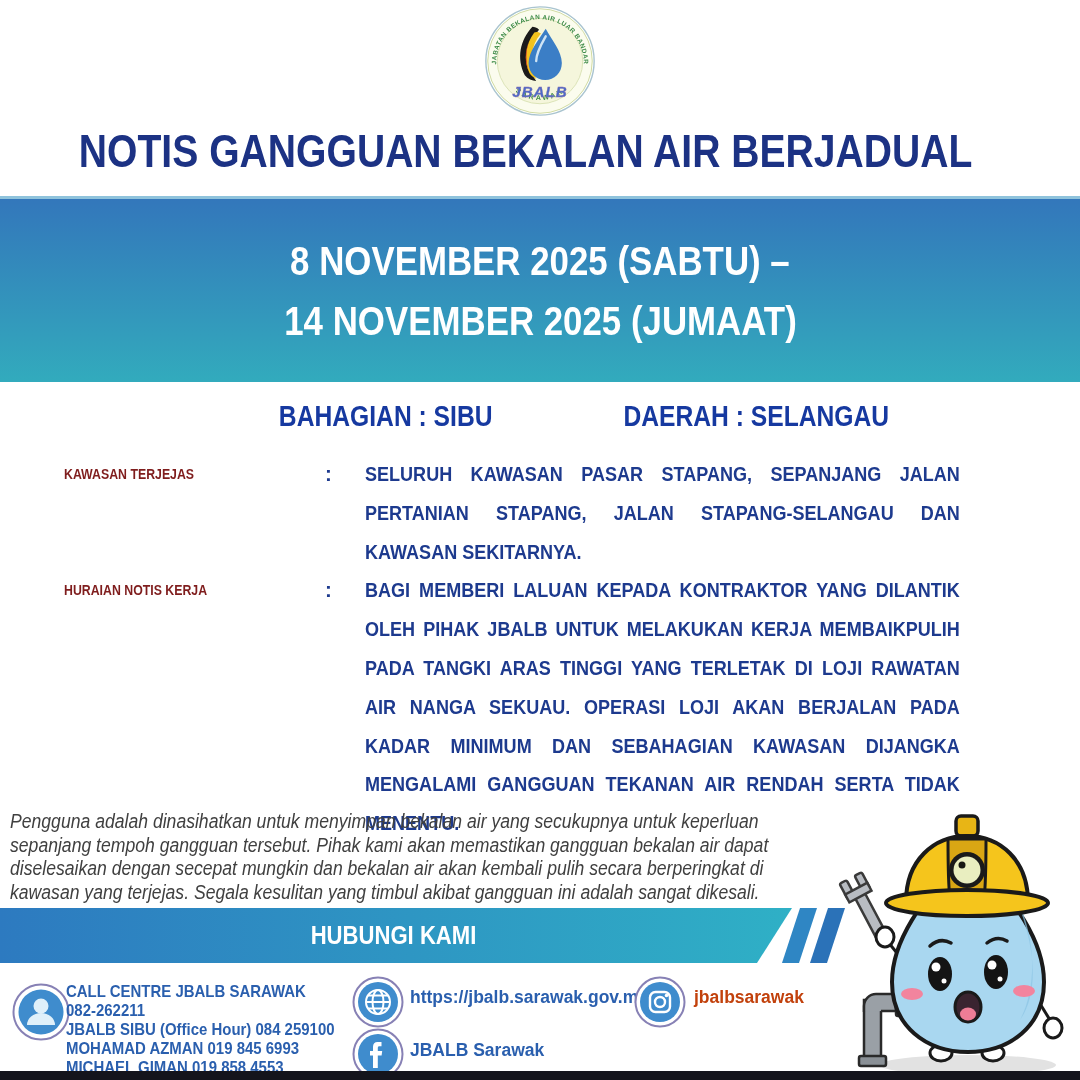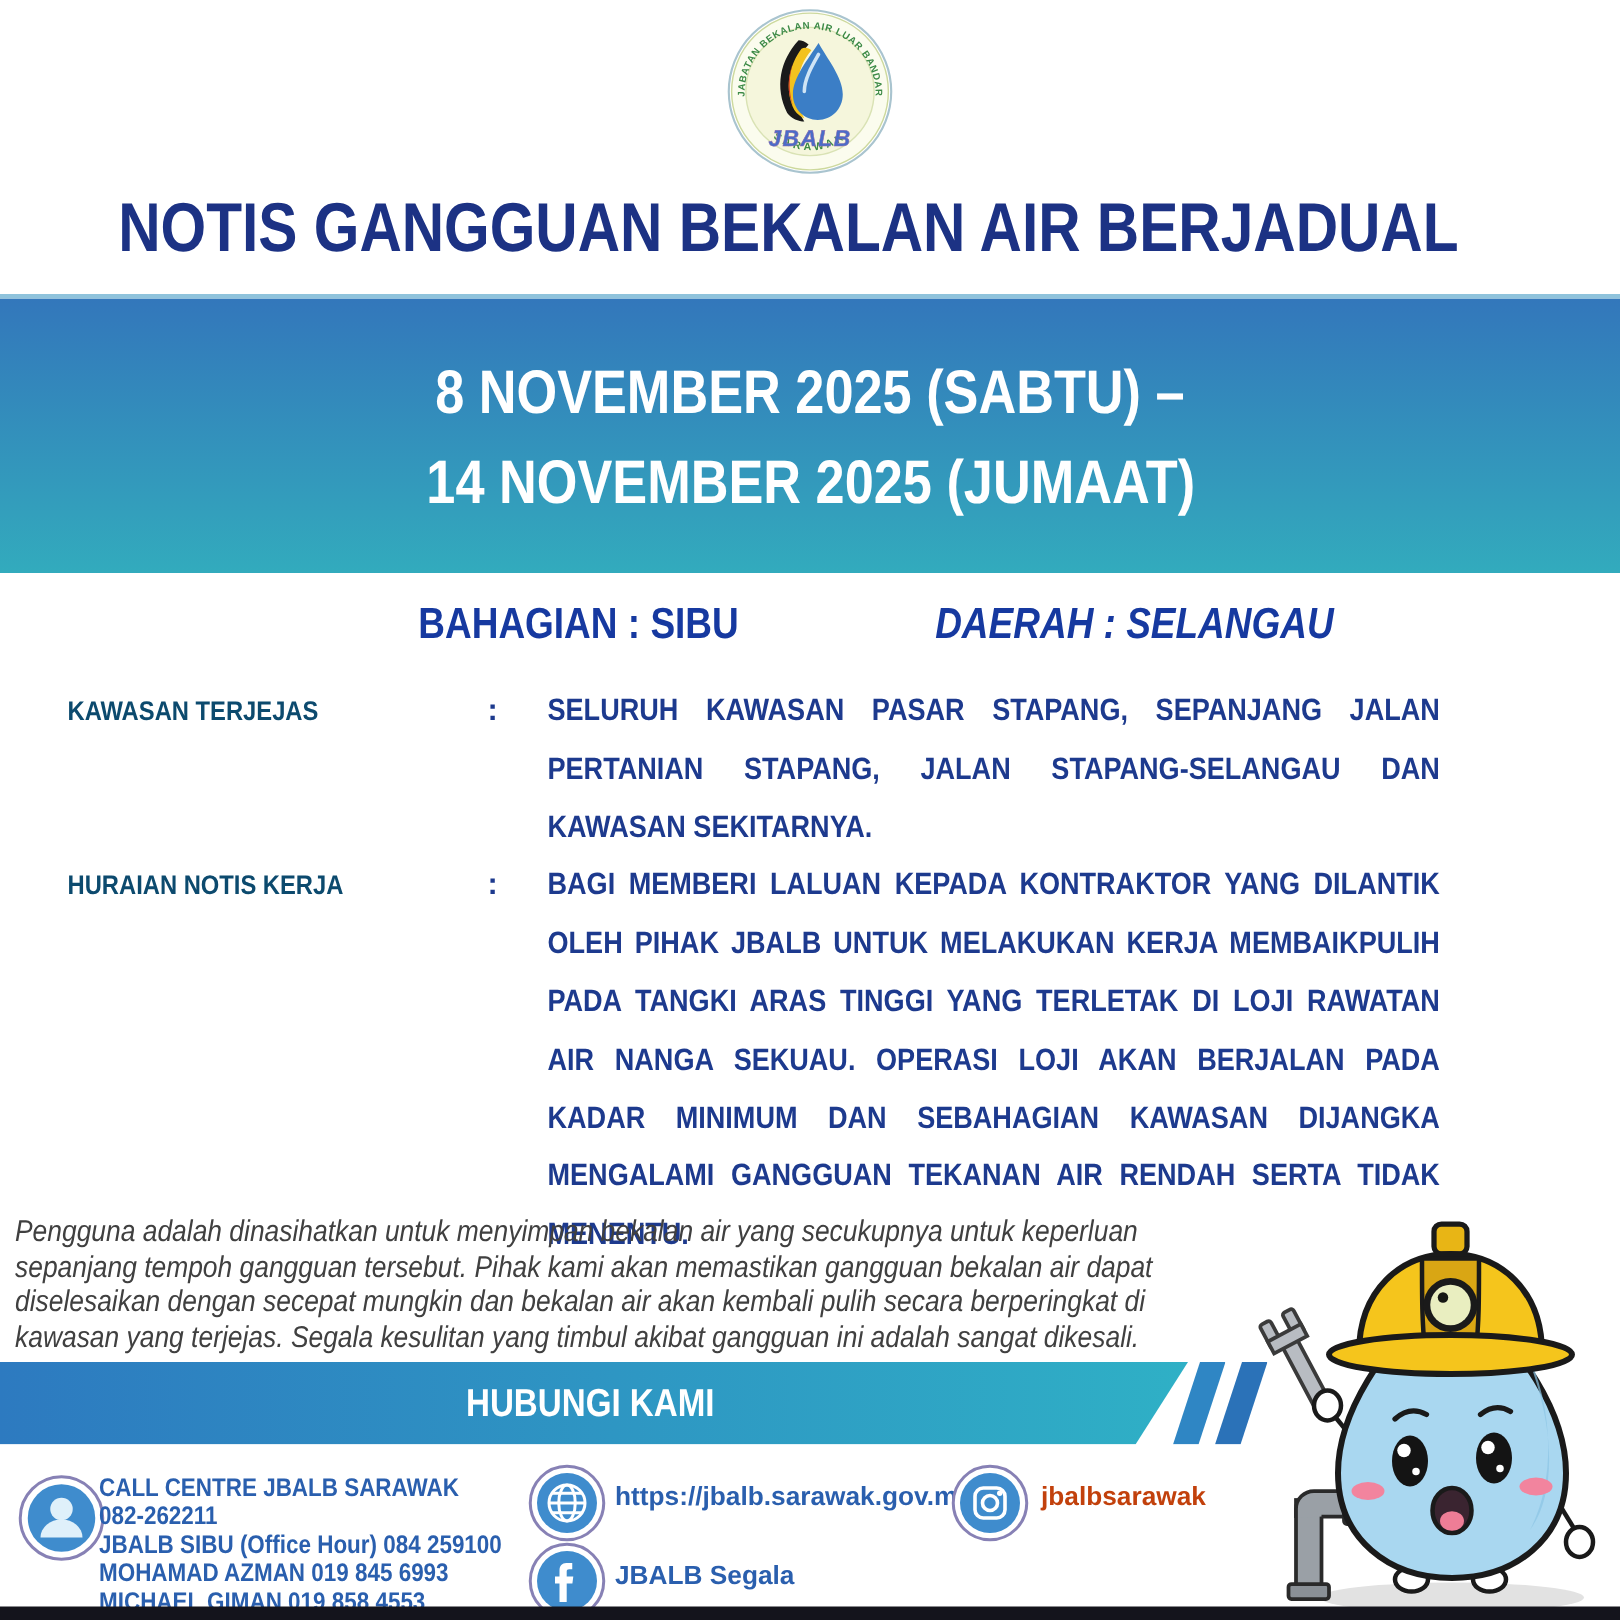--- a/index.html
+++ b/index.html
@@ -16,25 +16,25 @@
 
   #date-banner{position:absolute;left:0;top:196px;width:1080px;height:186px;
     background:linear-gradient(180deg,#3377bb 0%,#339fbc 78%,#32abbd 100%);
     border-top:3px solid #8fc3dc;box-sizing:border-box;
     display:flex;flex-direction:column;justify-content:center;align-items:center;}
   .date-line{color:#ffffff;font-weight:bold;font-size:41px;line-height:60px;text-align:center;}
 
   #region-row{position:absolute;left:0;top:400px;width:1080px;height:44px;margin-left:36px;}
   .region-item{position:absolute;top:0;font-size:29px;font-weight:bold;color:#1639a0;text-align:center;}
   #bahagian{left:160px;width:380px;}
-  #daerah{left:560px;width:320px;font-style:italic;}
+  #daerah{left:560px;width:320px;}
 
   #details{position:absolute;left:45px;top:455px;width:930px;
     display:grid;grid-template-columns:272px 48px 600px;}
-  .dl{font-size:18px;font-weight:bold;color:#0c4a6e;line-height:38.8px;}
+  .dl{font-size:14px;font-weight:bold;color:#7f1d1d;line-height:38.8px;margin-left:19px;}
   .dcolon{font-size:20.5px;font-weight:bold;color:#1d3a8e;line-height:38.8px;text-align:left;padding-left:8px;}
   .dtext{width:676px;font-size:20.5px;font-weight:bold;color:#1d3a8e;line-height:38.8px;
          text-align:justify;}
 
   #advisory{position:absolute;left:10px;top:810px;width:866px;
     font-size:20px;font-style:italic;color:#404040;line-height:23.6px;}
 
   #contact-bar{position:absolute;left:0;top:908px;width:820px;height:55px;
     background:linear-gradient(90deg,#2d7ac0 0%,#2fb2c6 100%);
     clip-path:polygon(0 0,792px 0,757px 100%,0 100%);
@@ -144,21 +144,21 @@
       <line x1="16" y1="32.5" x2="36" y2="32.5"></line>
     </g>
   </svg>
   <div id="website-text">https://jbalb.sarawak.gov.my/</div>
 
   <svg class="cicon" style="left:352px;top:1028px;" width="52" height="52" viewBox="0 0 52 52">
     <circle cx="26" cy="26" r="24.5" fill="#ffffff" stroke="#8781b5" stroke-width="2"></circle>
     <circle cx="26" cy="26" r="20" fill="#3f8ccd"></circle>
     <path d="M29.5,14 h-4 c-2.8,0 -4.5,1.9 -4.5,4.8 v4.2 h-3 v4.6 h3 V40 h4.8 V27.6 h3.8 l0.6,-4.6 h-4.4 v-3.2 c0,-1.1 0.5,-1.6 1.6,-1.6 h2.1 Z" fill="#ffffff"></path>
   </svg>
-  <div id="facebook-text">JBALB Segala</div>
+  <div id="facebook-text">JBALB Sarawak</div>
 
   <svg class="cicon" style="left:634px;top:976px;" width="52" height="52" viewBox="0 0 52 52">
     <circle cx="26" cy="26" r="24.5" fill="#ffffff" stroke="#8781b5" stroke-width="2"></circle>
     <circle cx="26" cy="26" r="20" fill="#3f8ccd"></circle>
     <g stroke="#ffffff" stroke-width="2.4" fill="none">
       <rect x="16" y="16" width="20" height="20" rx="5.5"></rect>
       <circle cx="26" cy="26" r="5"></circle>
     </g>
     <circle cx="32.5" cy="19.5" r="1.8" fill="#ffffff"></circle>
   </svg>

